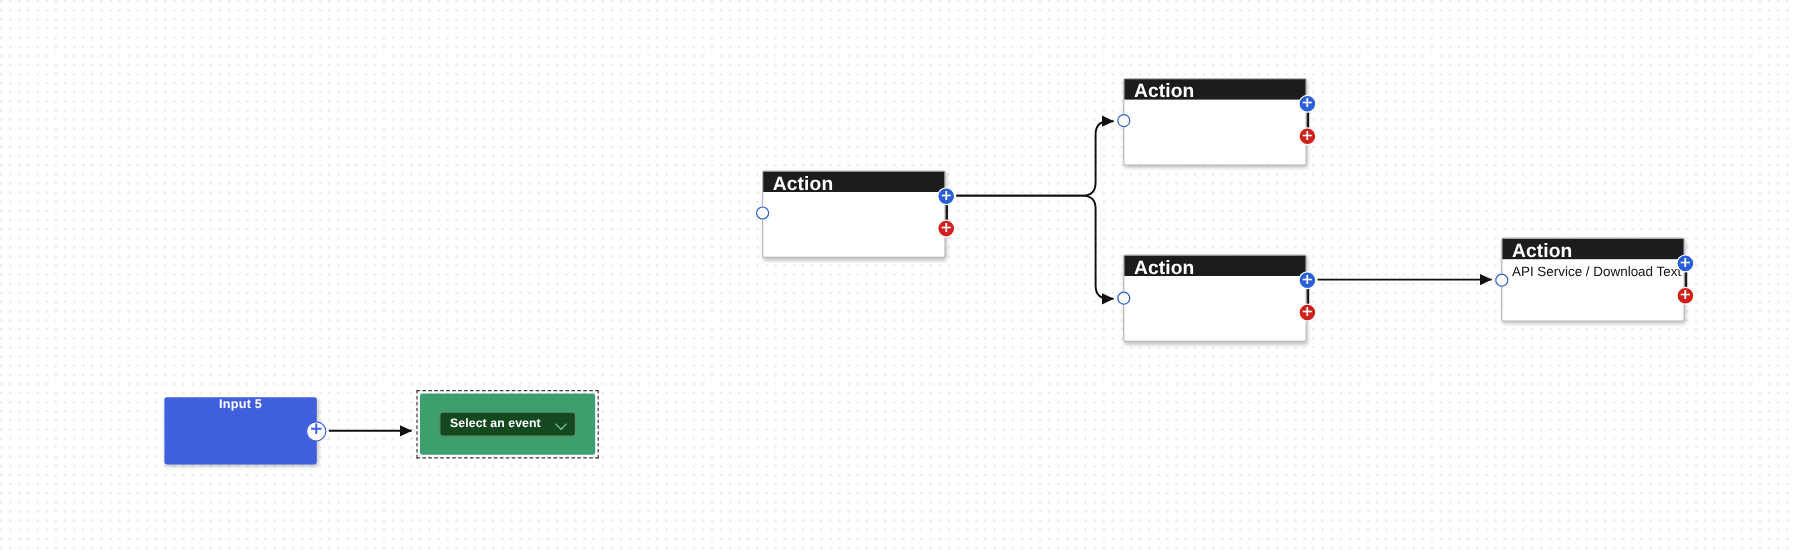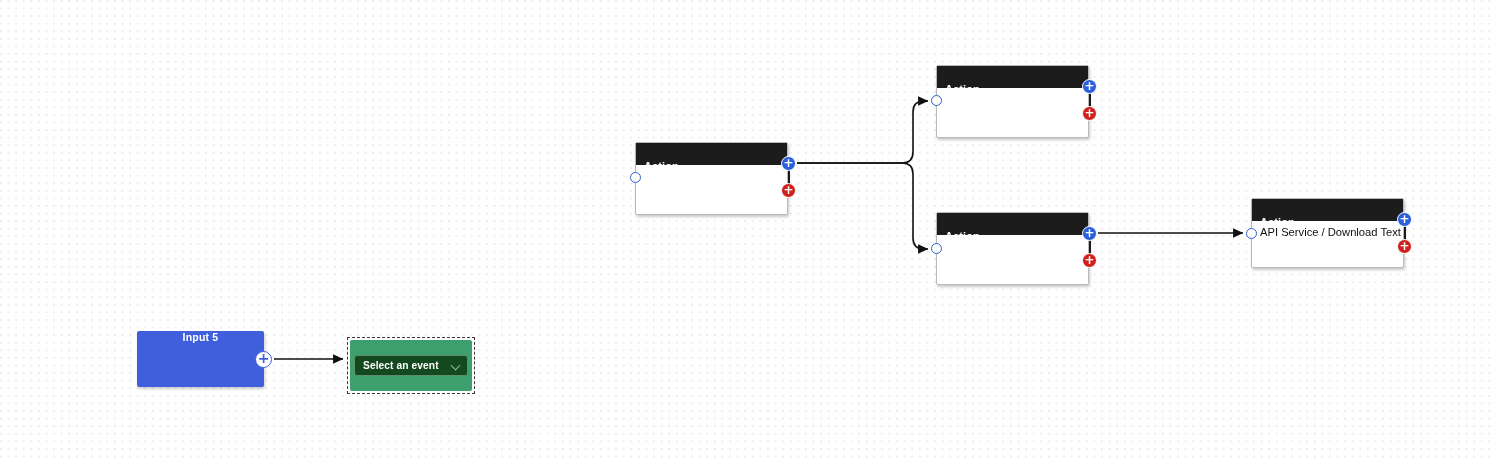--- a/index.html
+++ b/index.html
@@ -45,24 +45,24 @@
     position: absolute;
     background: #ffffff;
     border: 1px solid #b9b9b9;
     border-radius: 2px;
     box-shadow: 1px 2px 3px rgba(0,0,0,0.22);
     box-sizing: border-box;
   }
   .node-header {
     background: #1c1c1c;
     color: #ffffff;
-    font-size: 11px;
+    font-size: 16px;
     font-weight: bold;
     letter-spacing: .1px;
-    padding: 18px 0 4px 8px;
+    padding: 5px 0 4px 8px;
     height: 17px;
     box-sizing: border-box;
     line-height: 11px;
   }
   .node-body {
     padding: 6px 8px 0 8px;
   }
   .node-line {
     font-size: 11.2px;
     color: #111111;
@@ -268,21 +268,21 @@
     <span class="glyph">+</span>
   </div>
 
   <div class="el-node" style="left:137px; top:331px; width:127px; height:56px;">
     <span class="el-node-label">Input 5</span>
   </div>
   <div class="el-badge" style="left:255px; top:351px;">
     <span>+</span>
   </div>
 
-  <div class="ev-wrap" style="left:347px; top:337px; width:128px; height:57px;">
+  <div class="ev-wrap" style="left:347px; top:325px; width:152px; height:57px;">
     <div class="ev-node">
       <div class="ev-select">
         <span class="ev-select-label">Select an event</span>
         <span class="chev"></span>
       </div>
     </div>
   </div>
 
 </div>
 

